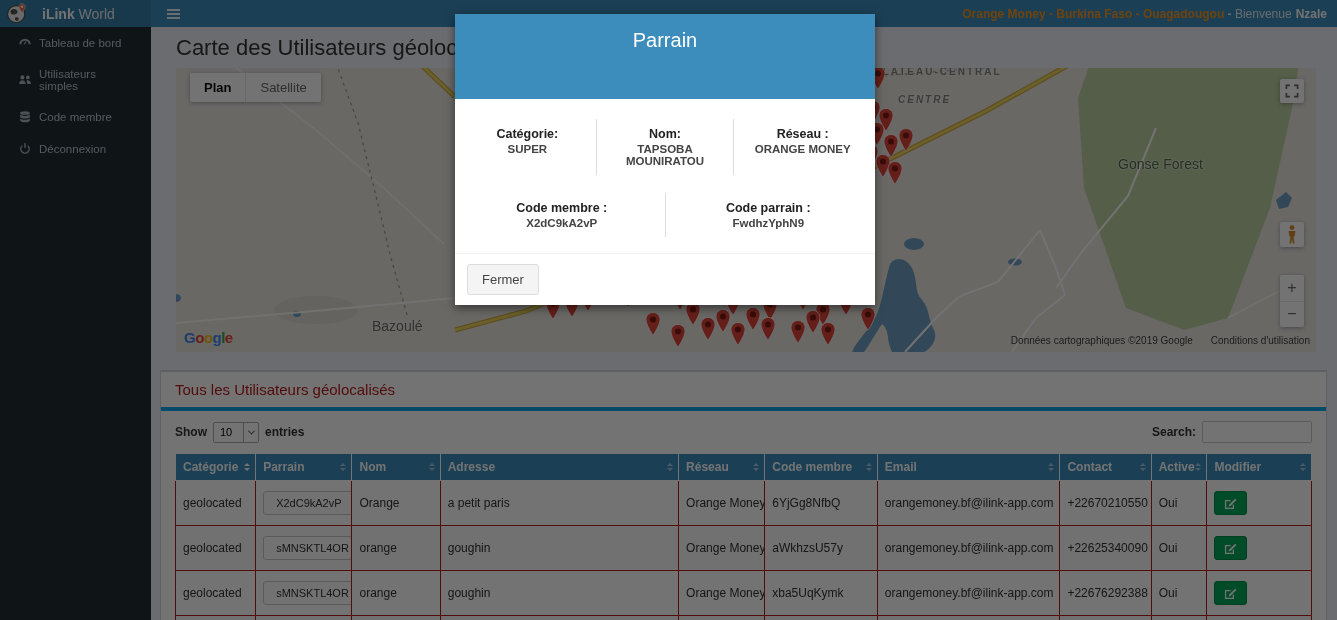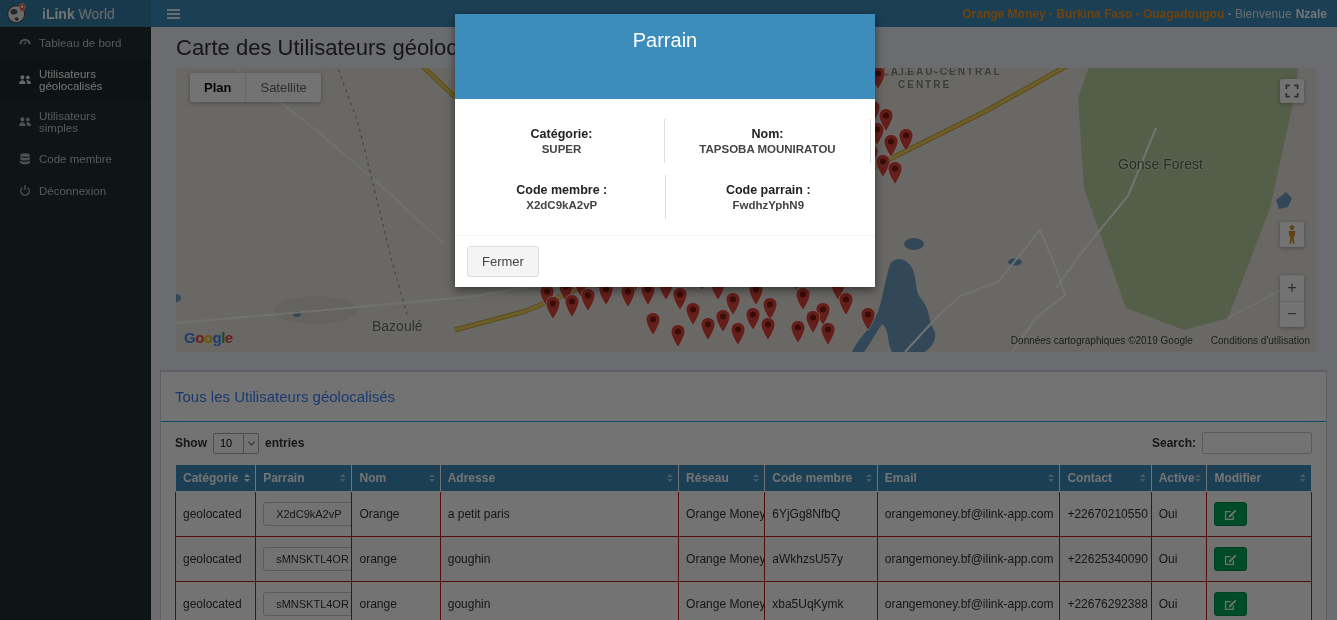--- a/index.html
+++ b/index.html
@@ -51,21 +51,21 @@
   .fullscreen-btn { right:12px; top:11px; width:24px; height:24px; display:flex; align-items:center; justify-content:center; }
   .pegman-btn { right:12px; top:154px; width:24px; height:25px; display:flex; align-items:center; justify-content:center; }
   .zoomctl { right:12px; top:207px; width:24px; height:52px; display:flex; flex-direction:column; }
   .zoomctl .z { flex:1; display:flex; align-items:center; justify-content:center; font-size:16px; color:#666; cursor:pointer; }
   .zoomctl .z.plus { border-bottom:1px solid #e6e6e6; }
   .gattr { position:absolute; z-index:4; right:6px; bottom:6px; display:flex; gap:18px; font-size:10px; color:#3c3c3c; text-shadow:0 0 2px #f5f4f0; }
   .glogo { position:absolute; z-index:4; left:8px; bottom:6px; font-size:15px; font-weight:bold; letter-spacing:-0.5px; }
 
   
   .panel { position:absolute; left:9px; top:343px; width:1167px; background:#fff; border:1px solid #d2d6de; border-top:2px solid #d2d6de; }
-  .panel-heading { padding:16px 14px; border-bottom:1px solid #0ea5e9; font-size:15px; color:#3b82f6; }
+  .panel-heading { padding:9px 14px; border-bottom:4px solid #0ea5e9; font-size:15px; color:#b91c1c; }
   .panel-body { padding:10px 14px 20px; }
   .dt-controls { display:flex; align-items:center; justify-content:space-between; margin-bottom:10px; font-size:12px; color:#333; }
   .length { display:flex; align-items:center; gap:6px; font-weight:bold; }
   .dt-select { position:relative; width:46px; height:21px; border:1px solid #aaa; border-radius:2px; background:#fff; display:flex; }
   .dt-select select { appearance:none; -webkit-appearance:none; border:none; background:transparent; width:100%; height:100%; font-size:11px; padding-left:6px; outline:none; }
   .dt-select .chev { position:absolute; right:0; top:0; width:15px; height:100%; border-left:1px solid #aaa; display:flex; align-items:center; justify-content:center; pointer-events:none; }
   .dt-select .chev i { width:5px; height:5px; border-right:1px solid #555; border-bottom:1px solid #555; transform:rotate(45deg) translate(-1px,-1px); }
   .searchbox { display:flex; align-items:center; gap:6px; font-weight:bold; }
   .searchbox input { width:110px; height:22px; border:1px solid #c8c8c8; border-radius:2px; padding:0 5px; font-size:12px; }
 
@@ -85,21 +85,21 @@
   .backdrop { position:absolute; inset:0; background:rgba(0,0,0,.55); z-index:40; }
   .modal { position:absolute; left:455px; top:14px; width:420px; background:#fff; z-index:50; box-shadow:0 3px 9px rgba(0,0,0,.5); }
   .modal-header { background:#3c8dbc; height:85px; padding-top:15px; text-align:center; }
   .modal-header h4 { color:#fff; font-size:20px; font-weight:normal; }
   .modal-body { padding:20px 4px 16px; }
   .mrow { display:flex; }
   .mcell { flex:1; text-align:center; padding:8px 6px; font-size:12px; }
   .mcell .lbl { font-weight:bold; color:#222; font-size:12.5px; }
   .mcell .val { font-weight:bold; color:#444; margin-top:2px; font-size:11.5px; }
   .mrow1 .mcell:nth-child(1), .mrow1 .mcell:nth-child(2) { border-right:1px solid #ddd; }
-  .mrow2 { margin-top:12px; }
+  .mrow2 { margin-top:18px; }
   .mrow2 .mcell:nth-child(1) { border-right:1px solid #ddd; }
   .modal-footer { border-top:1px solid #f4f4f4; padding:10px 12px; }
   .close-btn { background:#f4f4f4; border:1px solid #ddd; border-radius:3px; padding:7px 14px; font-size:13px; color:#444; cursor:pointer; }
 </style>
 </head>
 <body>
 
 <div class="navbar">
   <div class="brand">
     <svg class="logo-globe" viewBox="0 0 32 32">
@@ -129,31 +129,20 @@
 <div class="sidebar">
   <div id="sidebar-menu">
       <div class="side-item">
         <span class="icon">
           <svg viewBox="0 0 16 16">
             <path d="M8 3a6.5 6.5 0 0 0-6.5 6.5h2.4A4.1 4.1 0 0 1 8 5.4a4.1 4.1 0 0 1 4.1 4.1h2.4A6.5 6.5 0 0 0 8 3z" fill="currentColor"></path>
             <rect x="7.4" y="5.8" width="1.2" height="4.4" rx=".6" transform="rotate(38 8 8)" fill="currentColor"></rect>
           </svg>
         </span>
         <span>Tableau de bord</span>
-      </div>
-      <div class="side-item active">
-        <span class="icon">
-          <svg viewBox="0 0 16 16">
-            <circle cx="5" cy="5" r="2.3" fill="currentColor"></circle>
-            <path d="M1.2 12.5c0-2.6 2-4.2 3.8-4.2s3.8 1.6 3.8 4.2z" fill="currentColor"></path>
-            <circle cx="11.2" cy="5" r="2.1" fill="currentColor"></circle>
-            <path d="M9.6 8.6c.5-.2.9-.3 1.6-.3 1.7 0 3.6 1.5 3.6 4.2h-4z" fill="currentColor"></path>
-          </svg>
-        </span>
-        <span>Utilisateurs géolocalisés</span>
       </div>
       <div class="side-item">
         <span class="icon">
           <svg viewBox="0 0 16 16">
             <circle cx="5" cy="5" r="2.3" fill="currentColor"></circle>
             <path d="M1.2 12.5c0-2.6 2-4.2 3.8-4.2s3.8 1.6 3.8 4.2z" fill="currentColor"></path>
             <circle cx="11.2" cy="5" r="2.1" fill="currentColor"></circle>
             <path d="M9.6 8.6c.5-.2.9-.3 1.6-.3 1.7 0 3.6 1.5 3.6 4.2h-4z" fill="currentColor"></path>
           </svg>
         </span>
@@ -209,21 +198,21 @@
       <polyline points="680,10 780,2 920,-8" fill="none" stroke="#9a9a94" stroke-width="1.2" stroke-dasharray="3,4"></polyline>
       <polyline points="279,262 350,243 428,210 452,203" fill="none" stroke="#c9a73f" stroke-width="5"></polyline>
       <polyline points="279,262 350,243 428,210 452,203" fill="none" stroke="#edd35e" stroke-width="3"></polyline>
       <polyline points="240,-8 279,29" fill="none" stroke="#c9a73f" stroke-width="5"></polyline>
       <polyline points="240,-8 279,29" fill="none" stroke="#edd35e" stroke-width="3"></polyline>
       <polyline points="690,103 724,86 810,43 905,-10" fill="none" stroke="#c9a73f" stroke-width="5"></polyline>
       <polyline points="690,103 724,86 810,43 905,-10" fill="none" stroke="#edd35e" stroke-width="3"></polyline>
     </svg>
 
     <div class="map-label admin" style="left:698px; top:-2px;">PLATEAU-CENTRAL</div>
-    <div class="map-label admin" style="left:722px; top:11px;">CENTRE</div>
+    <div class="map-label admin" style="left:722px; top:26px;font-style:italic;">CENTRE</div>
     <div class="map-label forest" style="left:942px; top:88px;">Gonse Forest</div>
     <div class="map-label" style="left:196px; top:250px;">Bazoulé</div>
     <div class="n1-badge" style="left:421px; top:209px;">N1</div>
 
     <div class="markers" id="markers">
         <span class="marker" style="left: 702px; top: 22px;"><svg width="15" height="24" viewBox="0 0 15 24">
             <path d="M7.5.5C3.6.5.5 3.6.5 7.5.5 13 7.5 23.3 7.5 23.3S14.5 13 14.5 7.5C14.5 3.6 11.4.5 7.5.5z" fill="#e0453a" stroke="rgba(255,255,255,.75)" stroke-width="1"></path>
             <circle cx="7.5" cy="7.5" r="3" fill="#7d1b12"></circle>
           </svg></span>
         <span class="marker" style="left: 697px; top: 56px;"><svg width="15" height="24" viewBox="0 0 15 24">
@@ -661,20 +650,24 @@
   <div class="modal-body">
     <div class="mrow mrow1">
       <div class="mcell">
         <div class="lbl">Catégorie:</div>
         <div class="val">SUPER</div>
       </div>
       <div class="mcell">
         <div class="lbl">Nom:</div>
         <div class="val">TAPSOBA MOUNIRATOU</div>
       </div>
+      <div class="mcell">
+        <div class="lbl">Réseau :</div>
+        <div class="val">ORANGE MONEY</div>
+      </div>
     </div>
     <div class="mrow mrow2">
       <div class="mcell">
         <div class="lbl">Code membre :</div>
         <div class="val">X2dC9kA2vP</div>
       </div>
       <div class="mcell">
         <div class="lbl">Code parrain :</div>
         <div class="val">FwdhzYphN9</div>
       </div>

